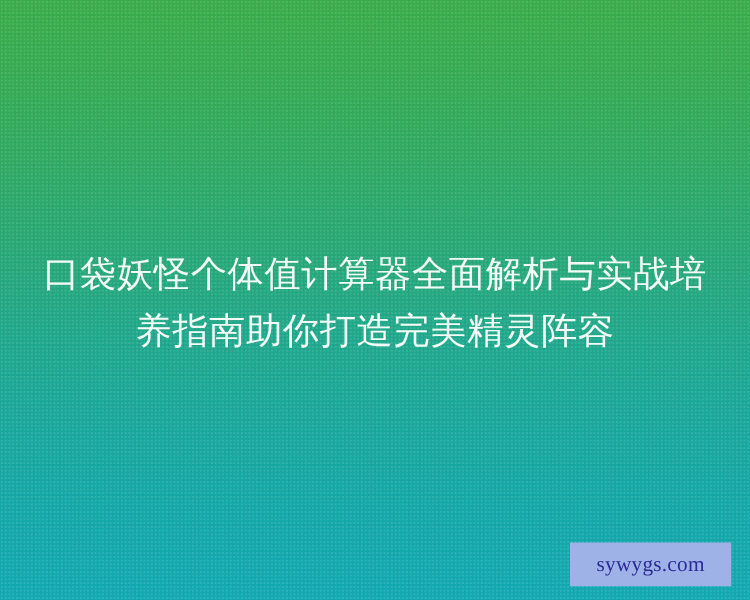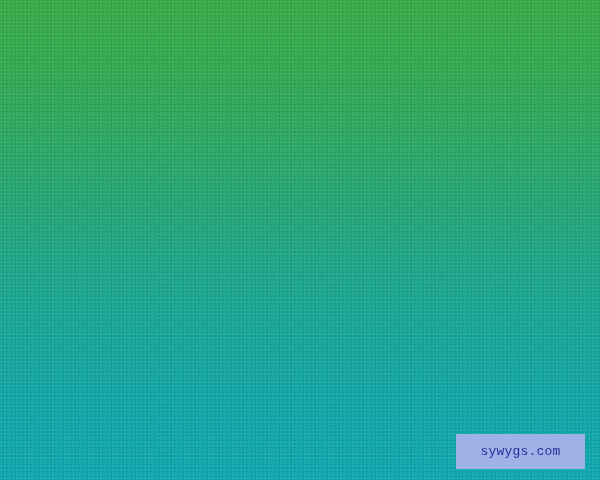--- a/index.html
+++ b/index.html
@@ -75,32 +75,36 @@
     width: 129px;
     height: 35px;
     background: #9fb2e8;
     display: flex;
     align-items: center;
     justify-content: center;
   }
 
   #watermark-text {
     color: #2b2b96;
-    font-family: Liberation Mono, monospace;
-    font-size: 13px;
+    font-family: Liberation Serif, serif;
+    font-size: 17px;
     line-height: 17px;
     letter-spacing: 0.2px;
     white-space: nowrap;
   }
 </style>
 </head>
 <body>
 
 <div id="banner">
 
   <div id="noise-overlay"></div>
 
+  <div id="title-block">
+    <span class="title-line">口袋妖怪个体值计算器全面解析与实战培</span>
+    <span class="title-line">养指南助你打造完美精灵阵容</span>
+  </div>
 
   <div id="watermark-badge">
     <span id="watermark-text">sywygs.com</span>
   </div>
 
 </div>
 
 </body></html>

